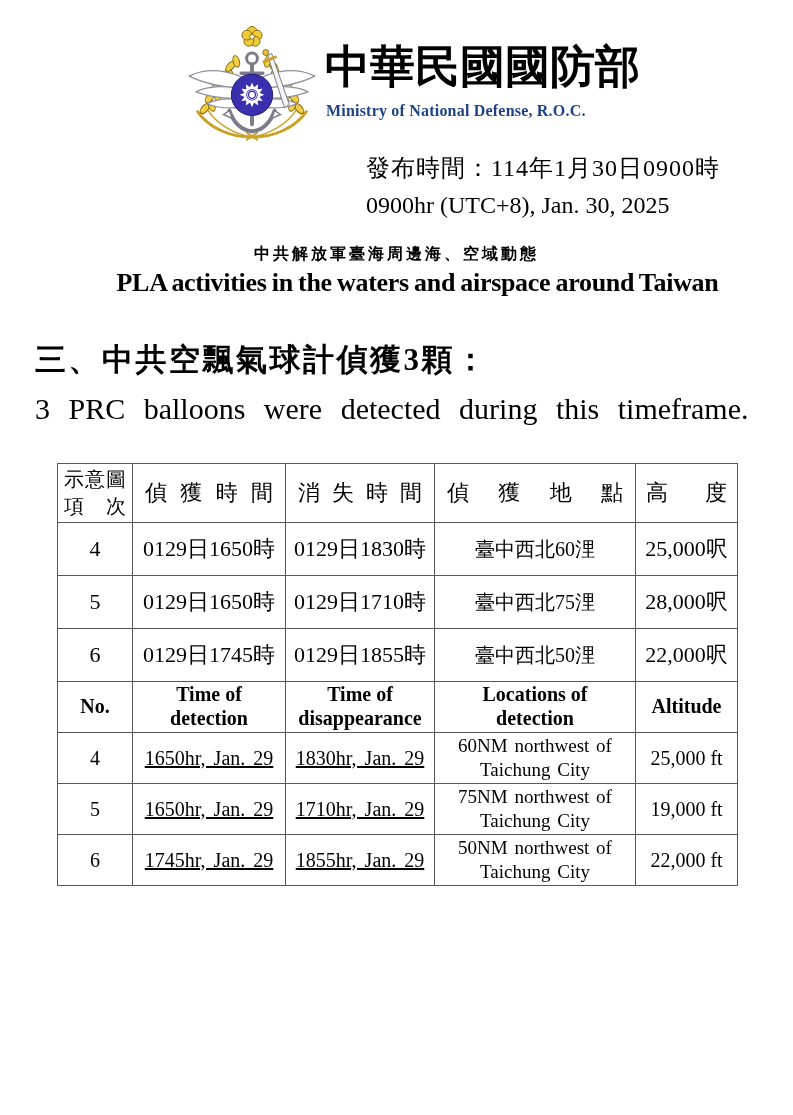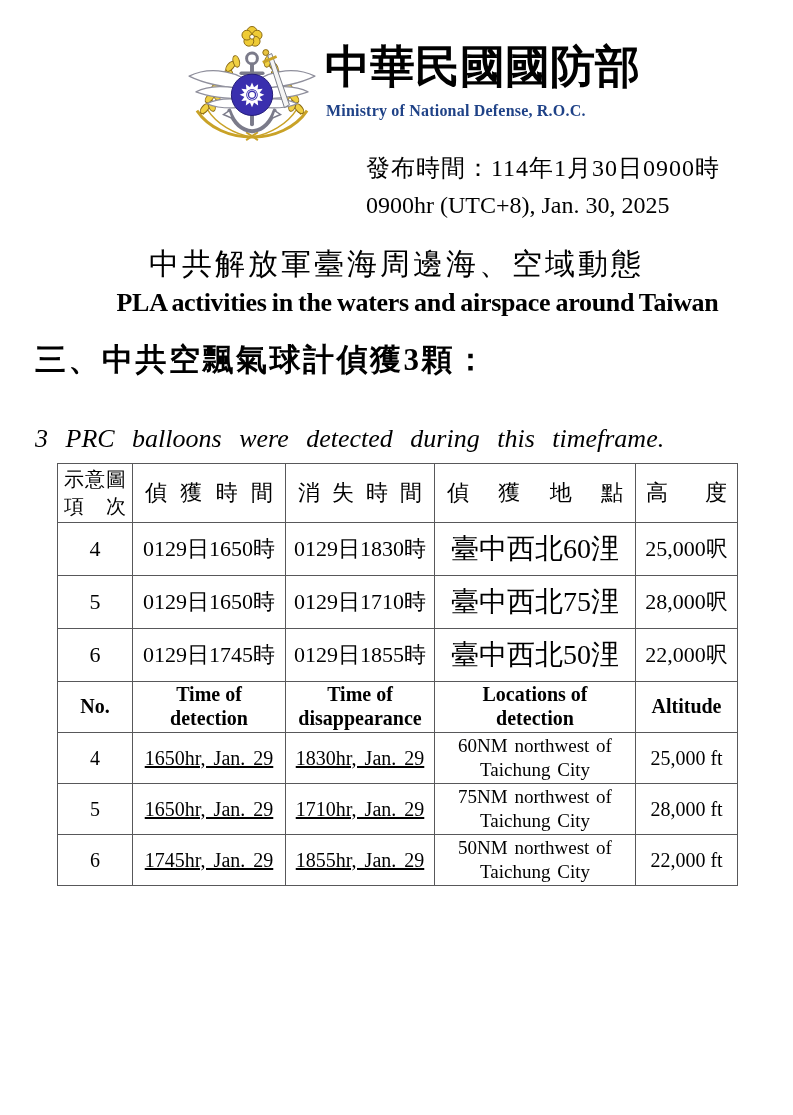--- a/index.html
+++ b/index.html
@@ -12,43 +12,43 @@
 
   
   .emblem { left:183px; top:26px; width:138px; height:118px; }
   .org-zh { left:325px; top:40px; font-size:45px; font-weight:bold; line-height:1.2; letter-spacing:0; white-space:nowrap; }
   .org-en { left:326px; top:102px; font-size:16px; font-weight:bold; color:#1f4287; letter-spacing:0.2px; white-space:nowrap; }
 
   .release { left:366px; top:150px; font-size:24px; line-height:37px; }
   .release .zh { letter-spacing:1px;text-align:center; }
 
   .titles { left:0; top:244px; width:793px; text-align:center; }
-  .title-zh { font-size:30px; font-weight:normal; letter-spacing:3px; }
+  .title-zh { font-size:16px; font-weight:bold; letter-spacing:3px; }
   .title-en { font-size:26px; font-weight:bold; letter-spacing:-0.3px; margin-top:3px; word-spacing:-1px;padding-left:42px; }
 
   .sec-zh { left:35px; top:339px; font-size:31px; font-weight:bold; letter-spacing:2.5px; white-space:nowrap; }
-  .sec-en { left:35px; top:424px; font-size:26px; word-spacing:11px; white-space:nowrap;font-style:italic; }
+  .sec-en { left:35px; top:392px; font-size:30px; word-spacing:11px; white-space:nowrap; }
 
   
   table.btable { position:absolute; left:57px; top:463px; width:680px;
     border-collapse:collapse; table-layout:fixed; }
   .btable td { border:1.5px solid #58585a; text-align:center; vertical-align:middle; padding:0; }
 
   .r-zhhead td { height:58px; }
   .r-zh td     { height:52px; }
   .r-enhead td { height:50px; }
   .r-en td     { height:50px; }
 
   .dist { display:flex; justify-content:space-between; padding:0 12px; font-size:22px; line-height:1.25; }
   .dist.c1 { padding:0 6px; font-size:20px; line-height:1.35; }
   .dist.alt { padding:0 10px; }
 
   .num { font-size:22px; }
   .zhdate { font-size:22px; }
-  .zhloc { font-size:28px; }
+  .zhloc { font-size:20px; }
   .zhalt { font-size:22px; }
 
   .r-enhead td { font-weight:bold; font-size:20px; line-height:1.18; }
   .endate { font-size:20px; word-spacing:3px; white-space:nowrap;text-decoration:underline; }
   .enloc { font-size:19px; line-height:1.25; word-spacing:2px; }
   .enalt { font-size:20px; }
   .num-en { font-size:20px; }
 </style>
 </head>
 <body>
@@ -253,21 +253,21 @@
         <td class="enalt">25,000 ft</td>
       </tr>
       <tr class="r-en">
         <td class="num-en">5</td>
         <td class="endate">1650hr, Jan. 29</td>
         <td class="endate">1710hr, Jan. 29</td>
         <td class="enloc">
           <div>75NM northwest of</div>
             <div>Taichung City</div>
         </td>
-        <td class="enalt">28,000 ft</td>
+        <td class="enalt">19,000 ft</td>
       </tr>
       <tr class="r-en">
         <td class="num-en">6</td>
         <td class="endate">1745hr, Jan. 29</td>
         <td class="endate">1855hr, Jan. 29</td>
         <td class="enloc">
           <div>50NM northwest of</div>
             <div>Taichung City</div>
         </td>
         <td class="enalt">22,000 ft</td>

